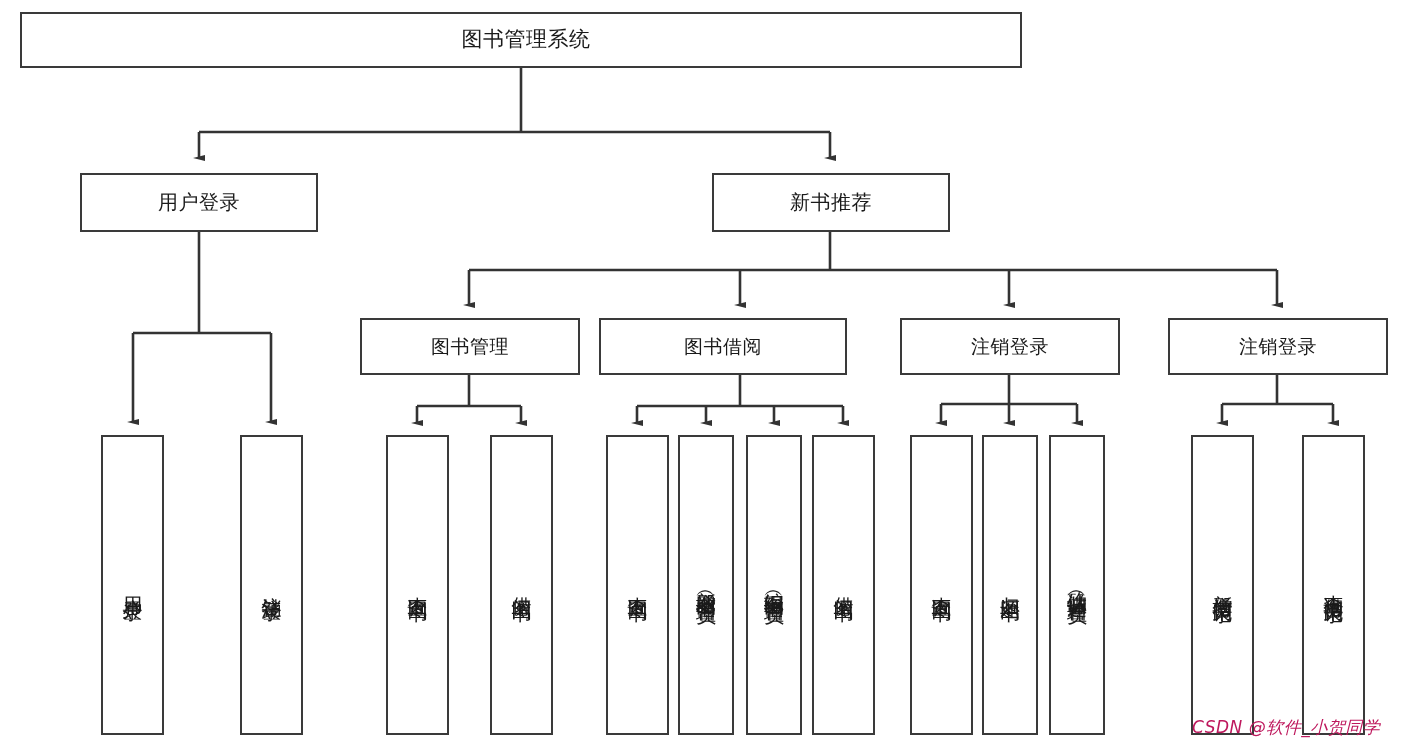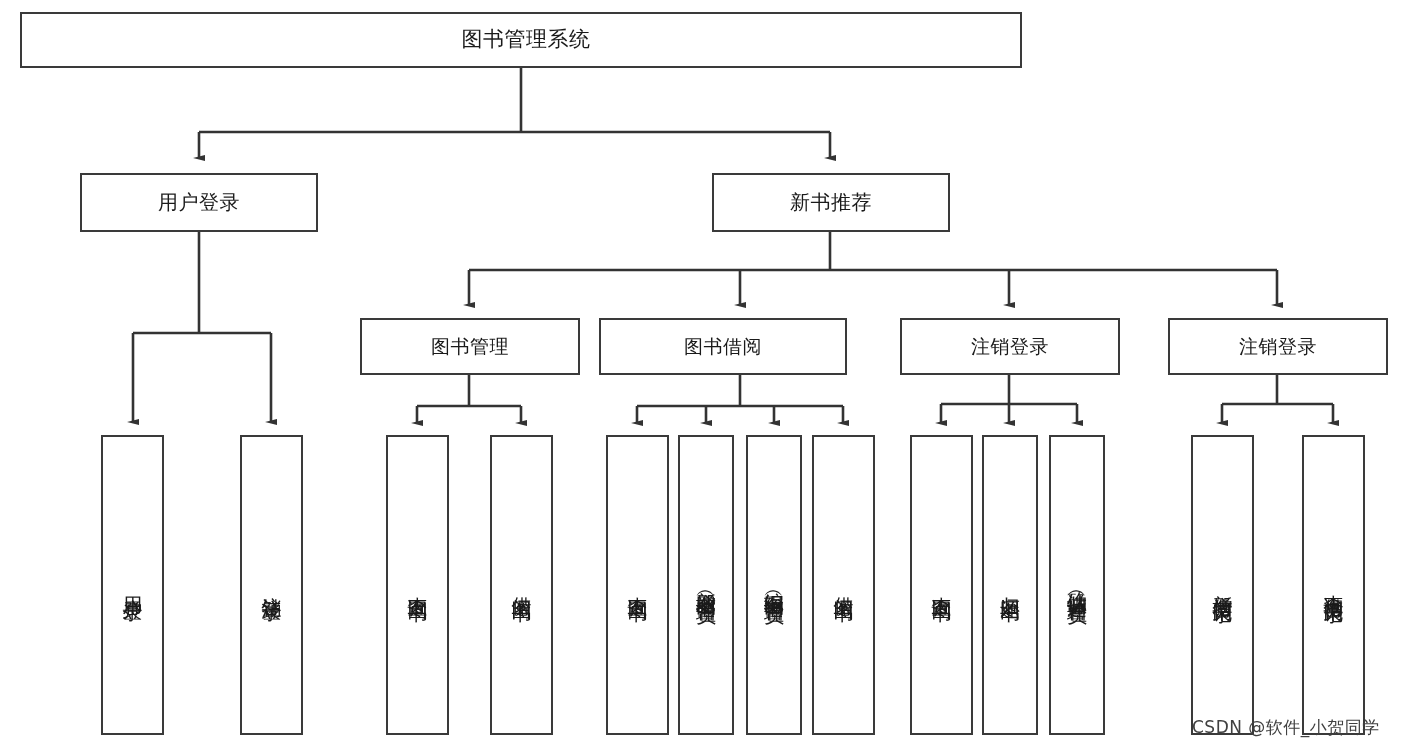--- a/index.html
+++ b/index.html
@@ -59,23 +59,24 @@
   .node.leaf .label {
     writing-mode: vertical-rl;
     text-orientation: upright;
     line-height: 1.05;
     letter-spacing: 2px;
     max-height: 100%;
   }
   .watermark {
     position: absolute;
     font-size: 17px;
-    color: #404040;
+    color: #be185d;
     white-space: nowrap;
     letter-spacing: 0.5px;
+    font-style: italic;
   }
 </style>
 </head>
 <body>
 
 <div id="canvas">
 
   <svg class="edges" viewBox="0 0 1405 747">
     <defs>
       <marker id="arrow" markerWidth="10" markerHeight="12" refX="3" refY="6" orient="auto" markerUnits="userSpaceOnUse">

